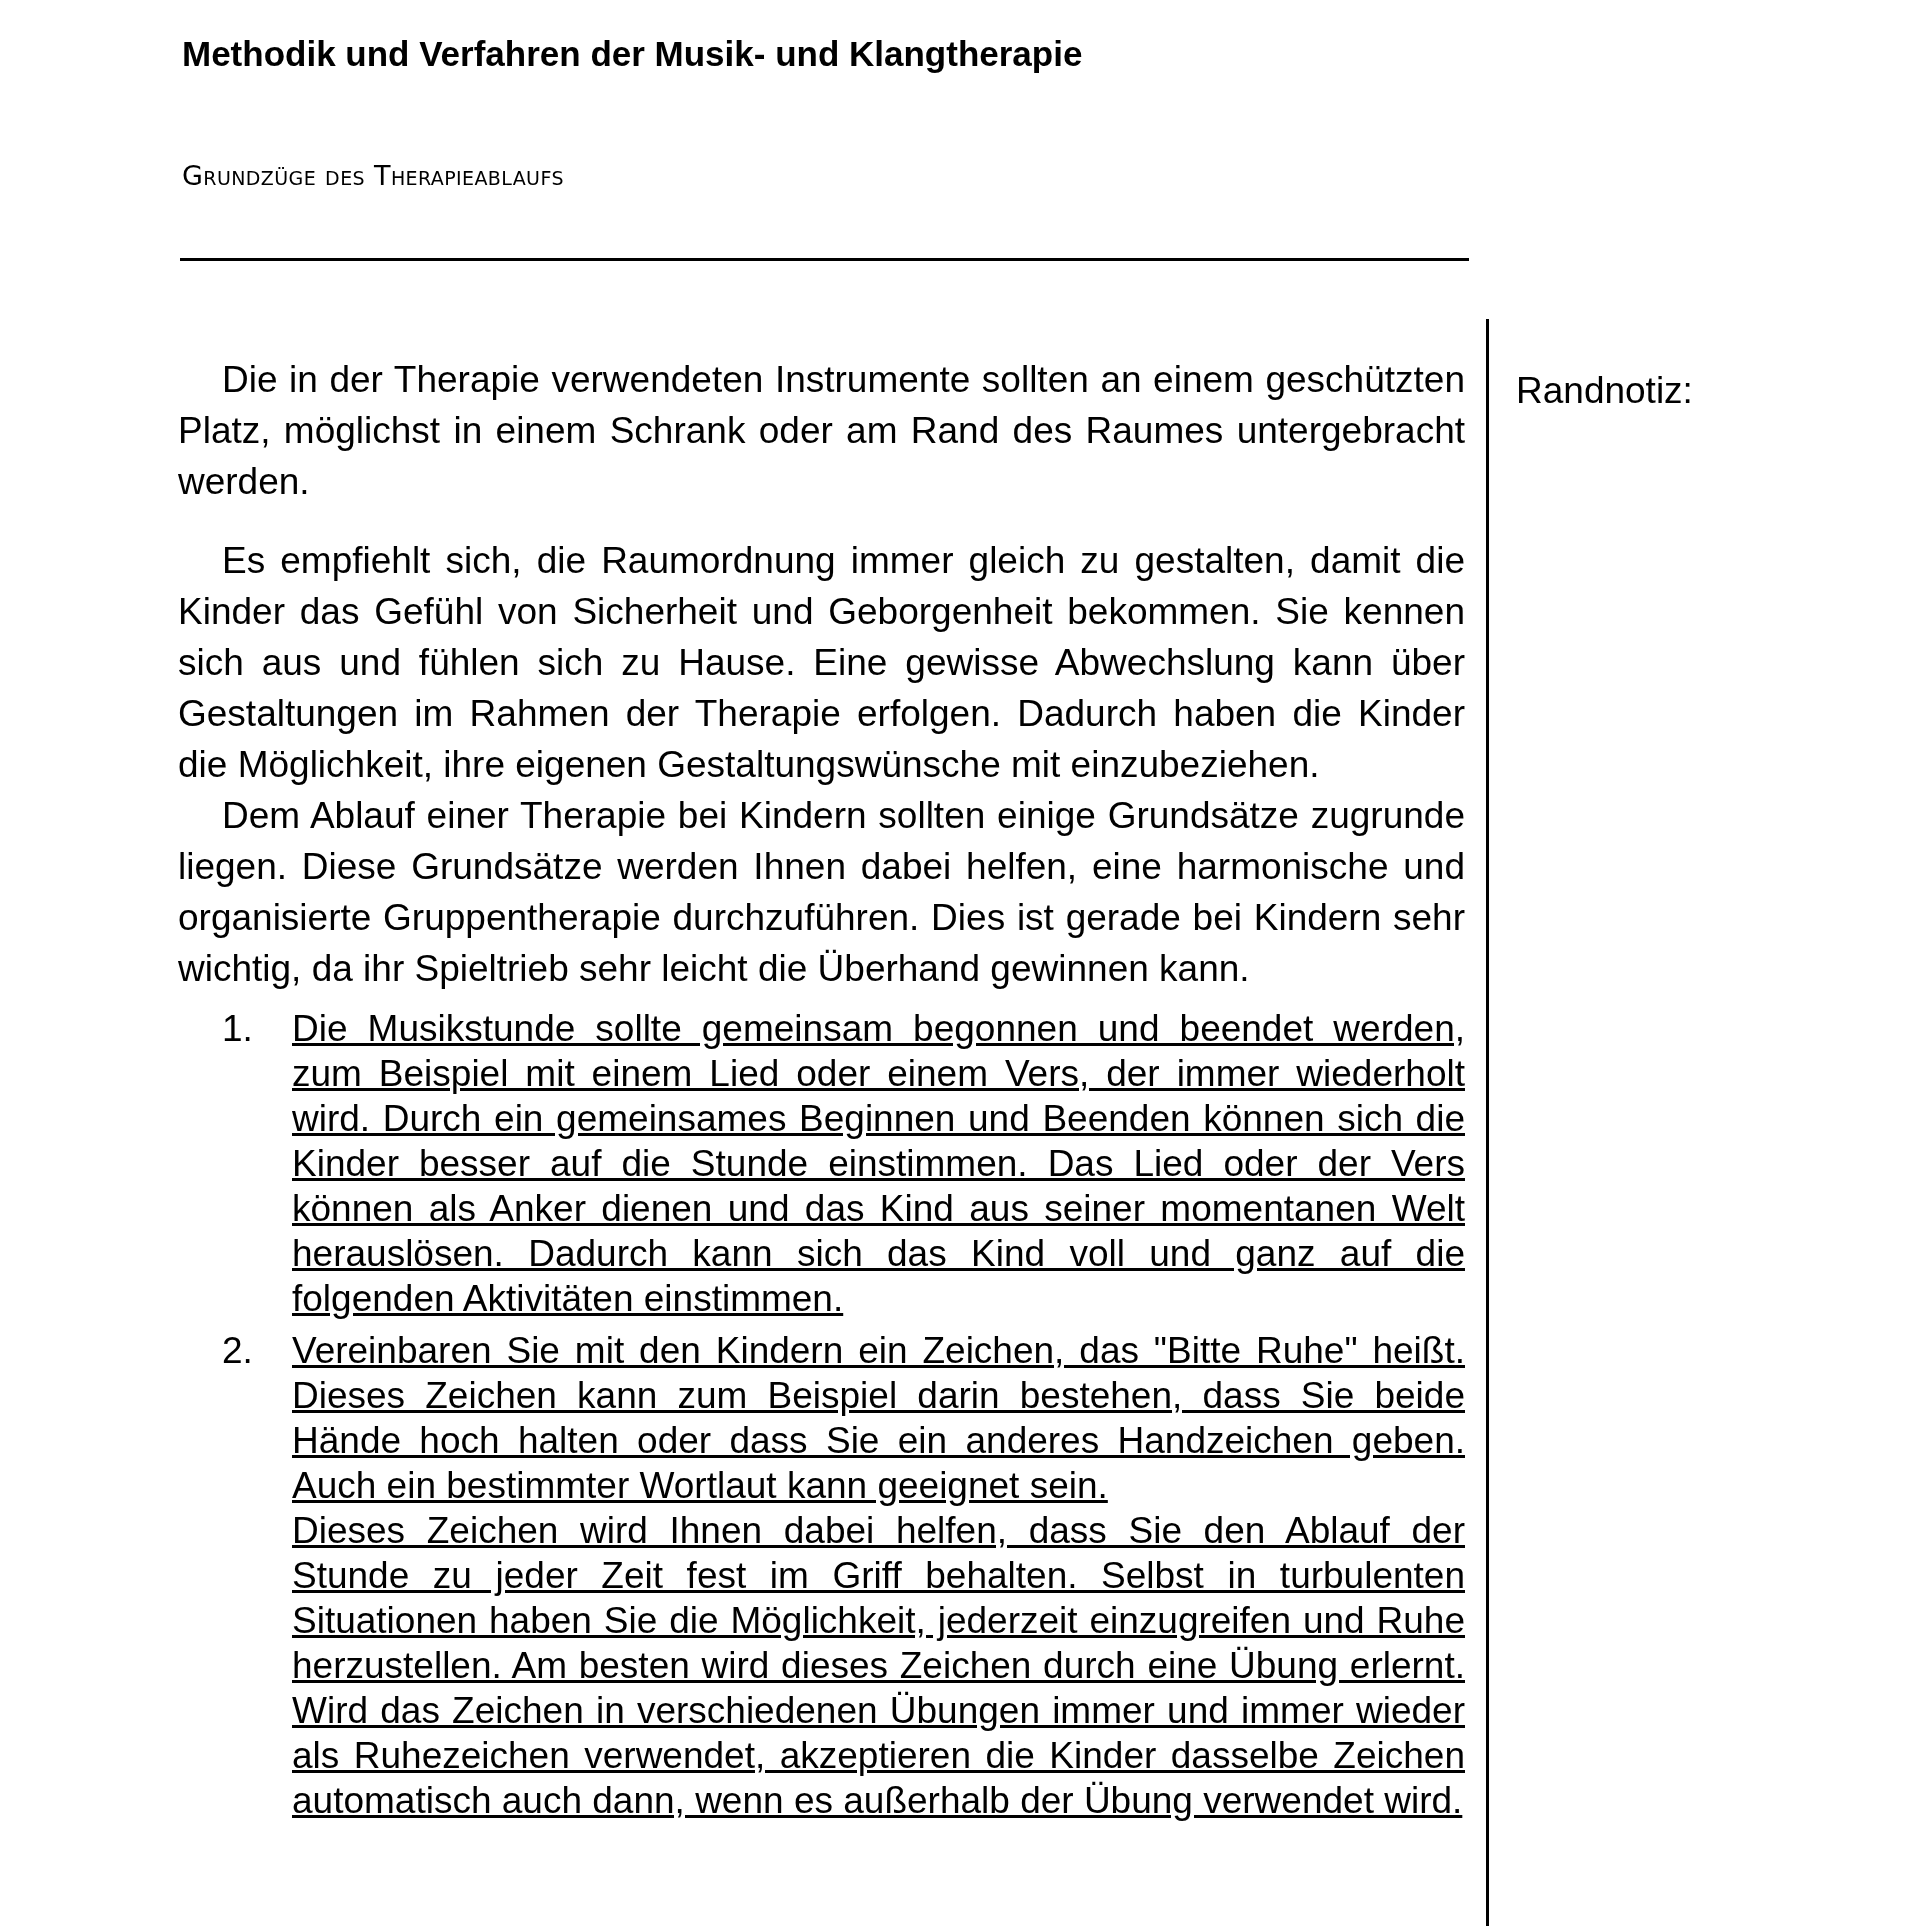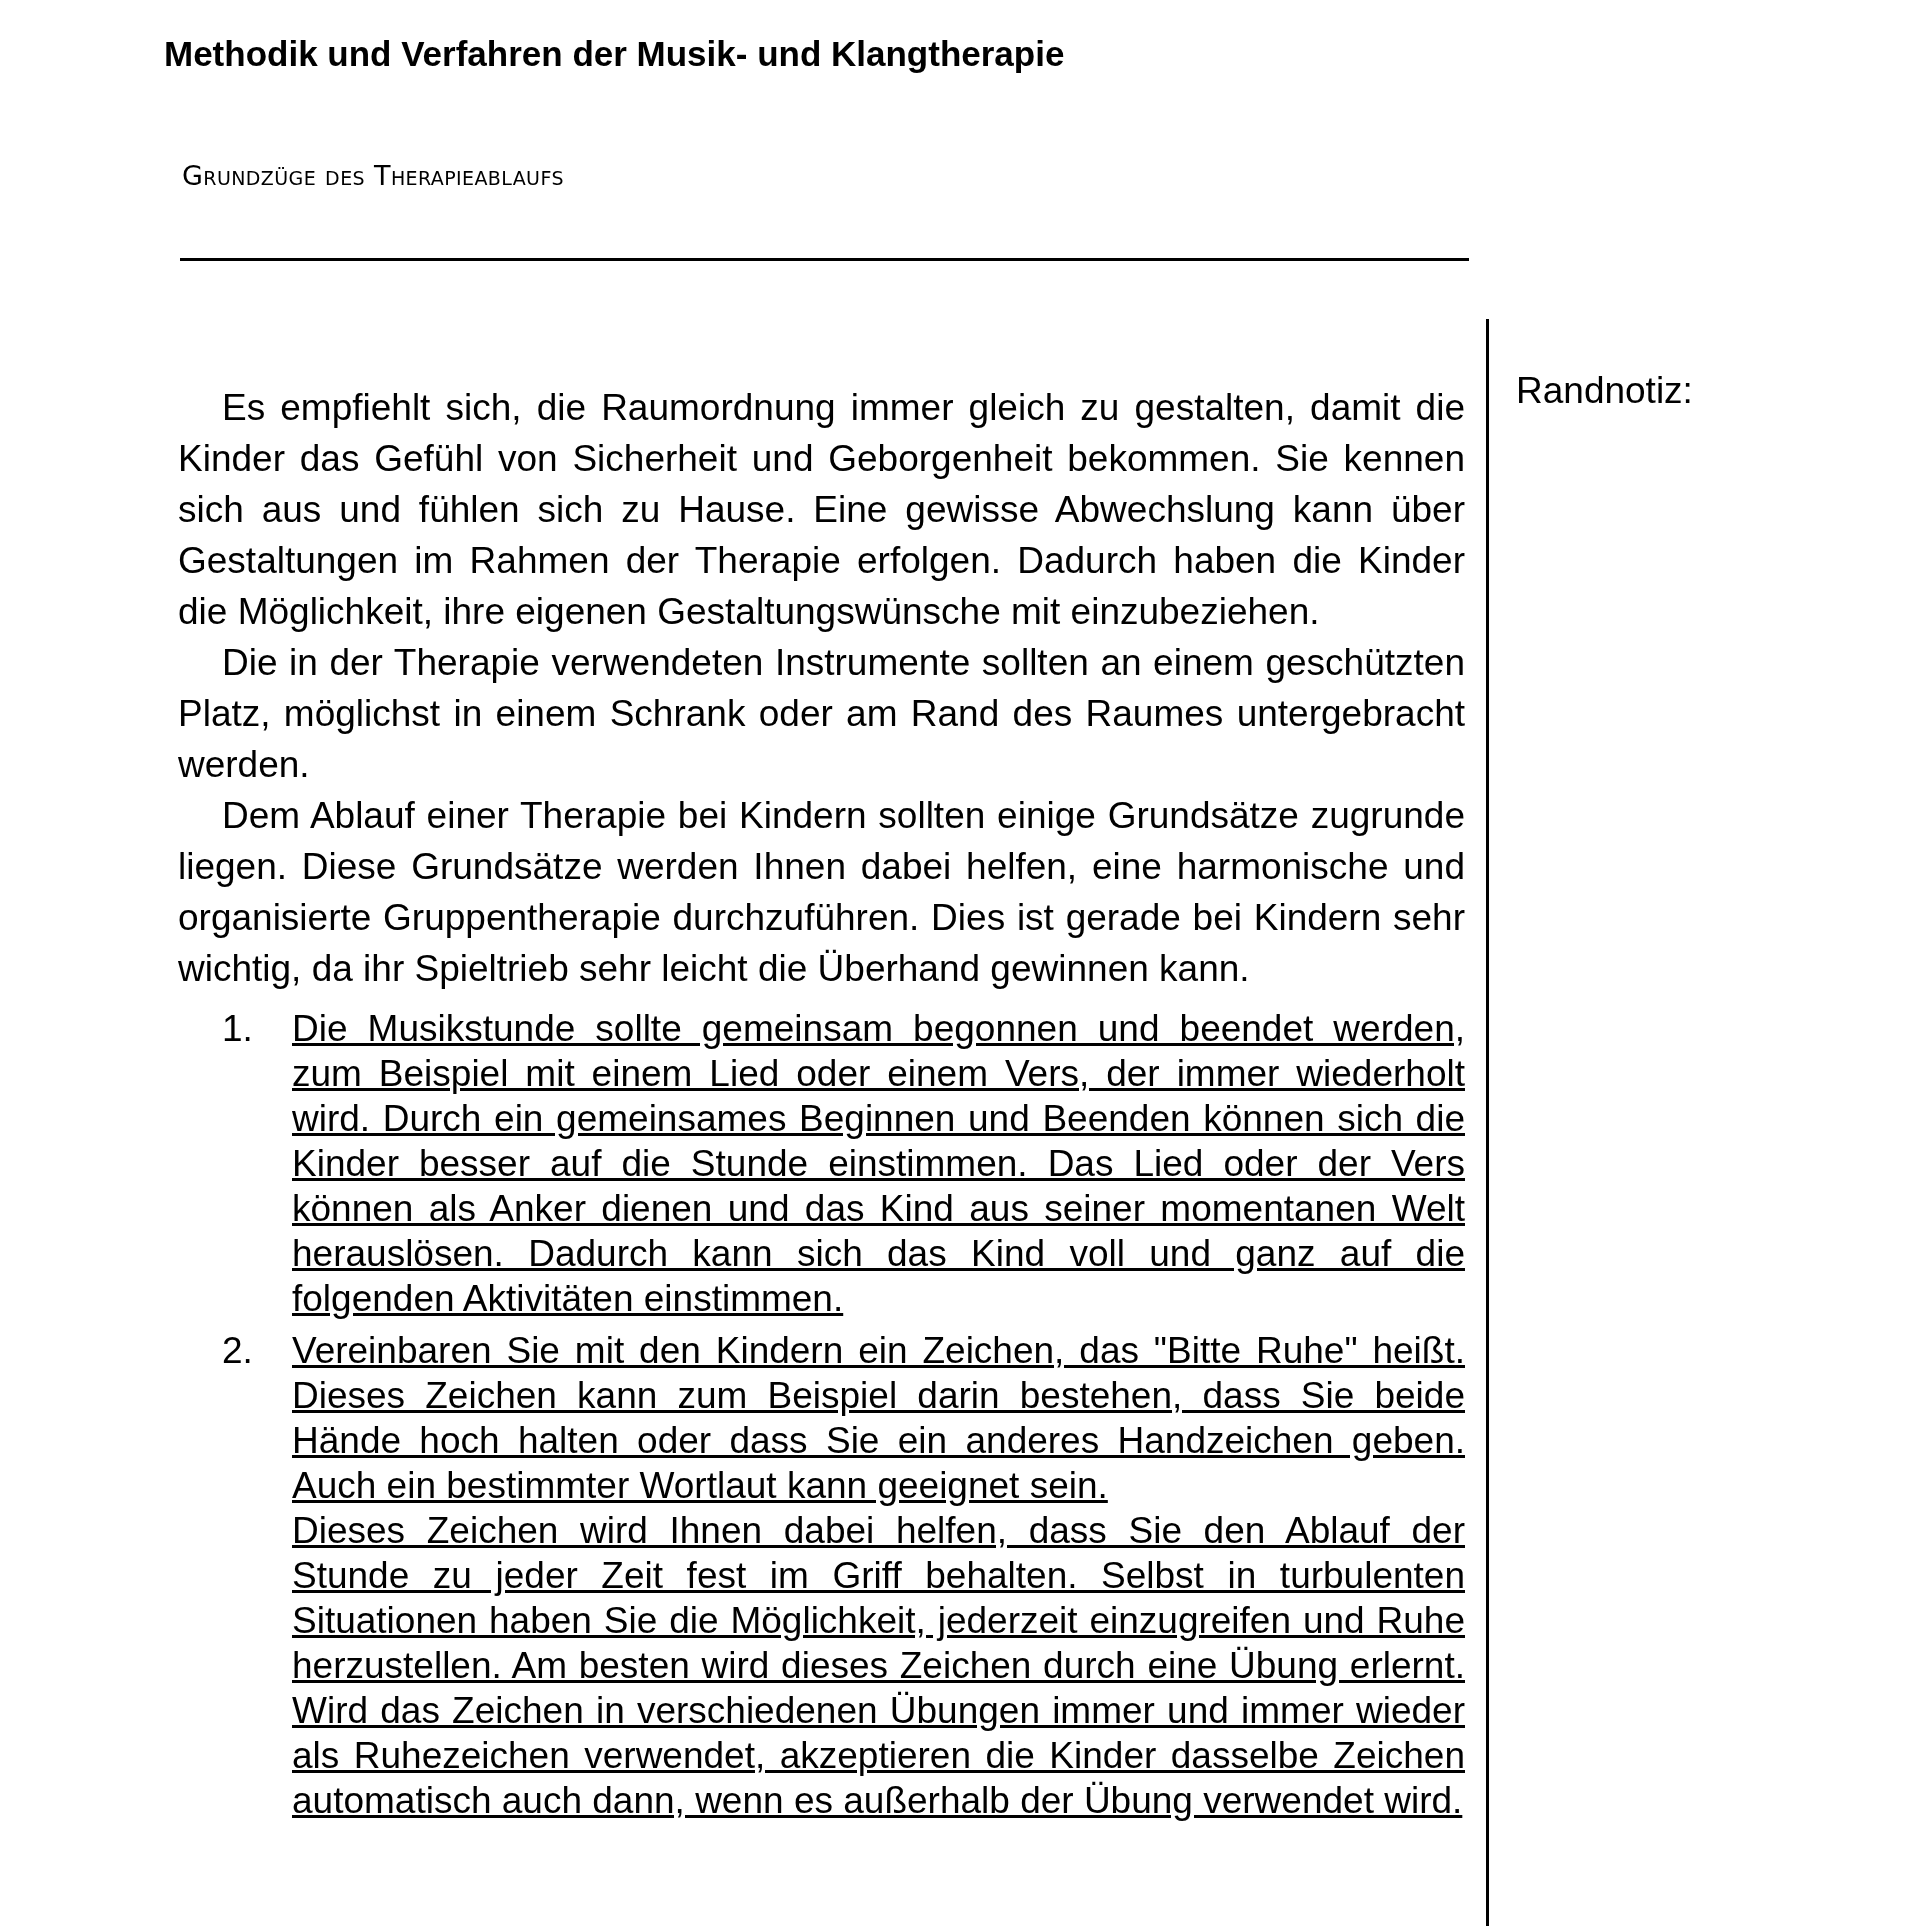--- a/index.html
+++ b/index.html
@@ -1,19 +1,19 @@
 <!DOCTYPE html>
 <html style="font-size:6.2px"><head>
 <meta charset="utf-8">
 <style>
   html, body { margin: 0; padding: 0; background: #ffffff; }
   body { width: 1910px; height: 2703px; position: relative; overflow: hidden;
          font-family: "Liberation Sans", sans-serif; color: #000; }
   .abs { position: absolute; }
-  #doc-title { left: 164px; top: 34px; font-size: 35px; font-weight: bold; white-space: nowrap; }
+  #doc-title { left: 182px; top: 34px; font-size: 35px; font-weight: bold; white-space: nowrap; }
   #running-head { left: 182px; top: 160px; font-size: 27px; font-family: "DejaVu Sans", sans-serif;
                   font-variant: small-caps; letter-spacing: 0.4px; white-space: nowrap; }
   #head-rule { left: 180px; top: 258px; width: 1289px; height: 2.7px; background: #000; }
   #margin-rule { left: 1486px; top: 319px; width: 3.1px; height: 2282px; background: #000; }
   #margin-note { left: 1516px; top: 370px; font-size: 37px; white-space: nowrap; }
   #main { left: 178px; top: 354px; width: 1287px; font-size: 37px; line-height: 51px; }
   #main p { margin: 0; text-align: justify; hyphens: manual; }
   .indent { text-indent: 44px; }
   .p-gap { margin-top: 28px !important; }
   #section-heading { margin: 83px 0 62px 0; font-size: 39px; font-weight: bold;
@@ -27,22 +27,22 @@
 <body>
 
 <div id="doc-title" class="abs">Methodik und Verfahren der Musik- und Klangtherapie</div>
 <div id="running-head" class="abs">Grundzüge des Therapieablaufs</div>
 <div id="head-rule" class="abs"></div>
 
 <div id="margin-rule" class="abs"></div>
 <div id="margin-note" class="abs">Randnotiz:</div>
 
 <div id="main" class="abs">
+  <p class="indent">Die in der Therapie verwendeten Instrumente sollten an einem geschützten Platz, möglichst in einem Schrank oder am Rand des Raumes untergebracht werden.</p>
   <p class="indent p-gap">Es empfiehlt sich, die Raumordnung immer gleich zu gestalten, damit die Kinder das Gefühl von Sicherheit und Geborgenheit bekommen. Sie kennen sich aus und fühlen sich zu Hause. Eine gewisse Abwechslung kann über Gestaltungen im Rahmen der Therapie erfolgen. Dadurch haben die Kinder die Möglichkeit, ihre eigenen Gestaltungswünsche mit einzubeziehen.</p>
-  <p class="indent">Die in der Therapie verwendeten Instrumente sollten an einem geschützten Platz, möglichst in einem Schrank oder am Rand des Raumes untergebracht werden.</p>
 
 
   <p class="indent">Dem Ablauf einer Therapie bei Kindern sollten einige Grundsätze zugrunde liegen. Diese Grundsätze werden Ihnen dabei helfen, eine harmonische und organisierte Gruppentherapie durchzuführen. Dies ist gerade bei Kindern sehr wichtig, da ihr Spieltrieb sehr leicht die Überhand gewinnen kann.</p>
 
   <ol class="items">
     <li>
       <span class="num">1.</span>
       <p>Die Musikstunde sollte gemeinsam begonnen und beendet werden, zum Beispiel mit einem Lied oder einem Vers, der immer wiederholt wird. Durch ein gemeinsames Beginnen und Beenden können sich die Kinder besser auf die Stunde einstimmen. Das Lied oder der Vers können als Anker dienen und das Kind aus seiner momentanen Welt herauslösen. Dadurch kann sich das Kind voll und ganz auf die folgenden Aktivitäten einstimmen.</p>
     </li>
     <li>

